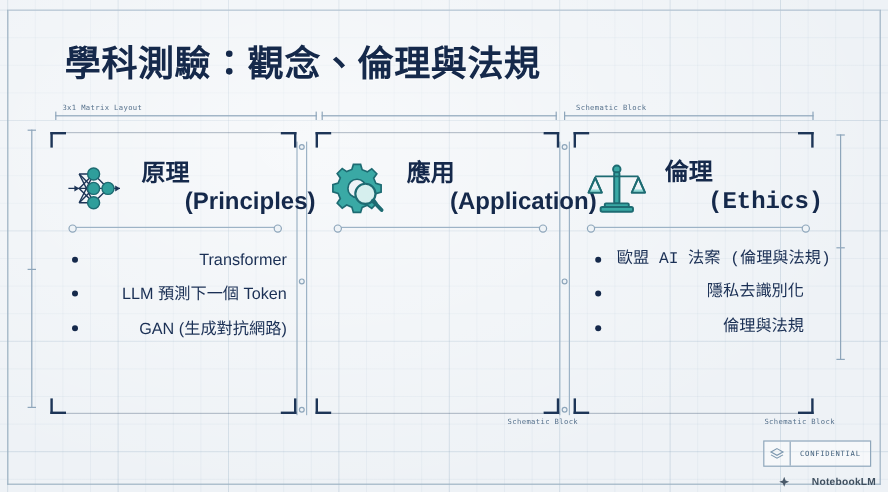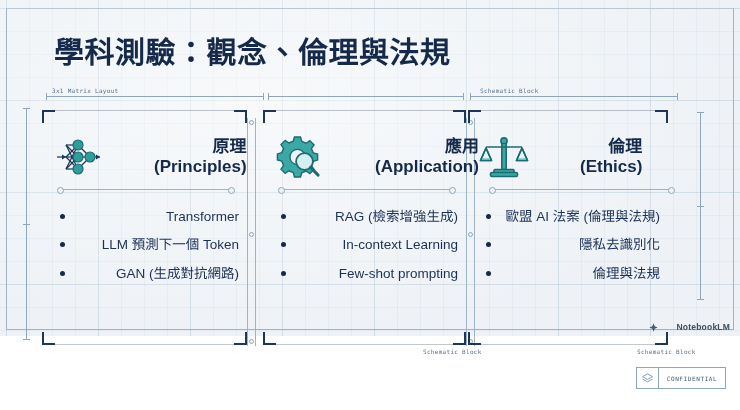--- a/index.html
+++ b/index.html
@@ -8,21 +8,21 @@
     width: 740px;
     height: 410px;
     overflow: hidden;
     font-family: "Liberation Sans", "DejaVu Sans", sans-serif;
   }
 
   
   #slide {
     position: relative;
     width: 740px;
-    height: 336px;
+    height: 410px;
     background-color: #eef2f6;
     background-image:
       linear-gradient(to right, rgba(140,168,190,0.22) 1px, transparent 1px),
       linear-gradient(to bottom, rgba(140,168,190,0.22) 1px, transparent 1px),
       linear-gradient(to right, rgba(140,168,190,0.10) 1px, transparent 1px),
       linear-gradient(to bottom, rgba(140,168,190,0.10) 1px, transparent 1px);
     background-size: 92px 92px, 92px 92px, 23px 23px, 23px 23px;
     background-position: 6px 8px, 6px 8px, 6px 8px, 6px 8px;
   }
   
@@ -167,26 +167,25 @@
     display: flex;
     align-items: center;
     gap: 14px;
   }
   .icon-box {
     flex: 0 0 auto;
     width: 52px; height: 52px;
     display: flex; align-items: center; justify-content: center;
   }
   .head-label {
-    font-size: 17px;
+    font-size: 20px;
     font-weight: bold;
     color: #15294b;
     line-height: 1.16;
     white-space: nowrap;
-    text-align: right;
   }
   .head-label .en { display: block; margin-left: 36px; }
 
   ul.bullets {
     position: absolute;
     left: 14px; right: 8px; top: 98px;
     list-style: none;
     text-align: right;
   }
   ul.bullets li {
@@ -349,28 +348,23 @@
           <circle cx="29.5" cy="27.5" r="8.4" fill="#d6efee" stroke="#1d6b72" stroke-width="1.8"></circle>
           <line x1="35.6" y1="33.4" x2="43" y2="41" stroke="#1d6b72" stroke-width="3.2" stroke-linecap="round"></line>
         </svg>
       </div>
       <div class="head-label">
         <span>應用</span>
         <span class="en">(Application)</span>
       </div>
     </div>
 
-    <ul class="bullets">
-      <li>RAG (檢索增強生成)</li>
-      <li>In-context Learning</li>
-      <li>Few-shot prompting</li>
-    </ul>
-  </div>
-
-  <div class="card" style="left:468px; width:200px;">
+  </div>
+
+  <div class="card" style="left:478px; width:200px;font-family:Liberation Mono, monospace;">
     <span class="corner tl"></span>
     <span class="corner tr"></span>
     <span class="corner bl"></span>
     <span class="corner br"></span>
     <span class="edge top"></span>
     <span class="edge bottom"></span>
 
     <div class="card-head">
       <div class="icon-box">
         <svg width="50" height="46" viewBox="0 0 50 46" aria-hidden="true">

